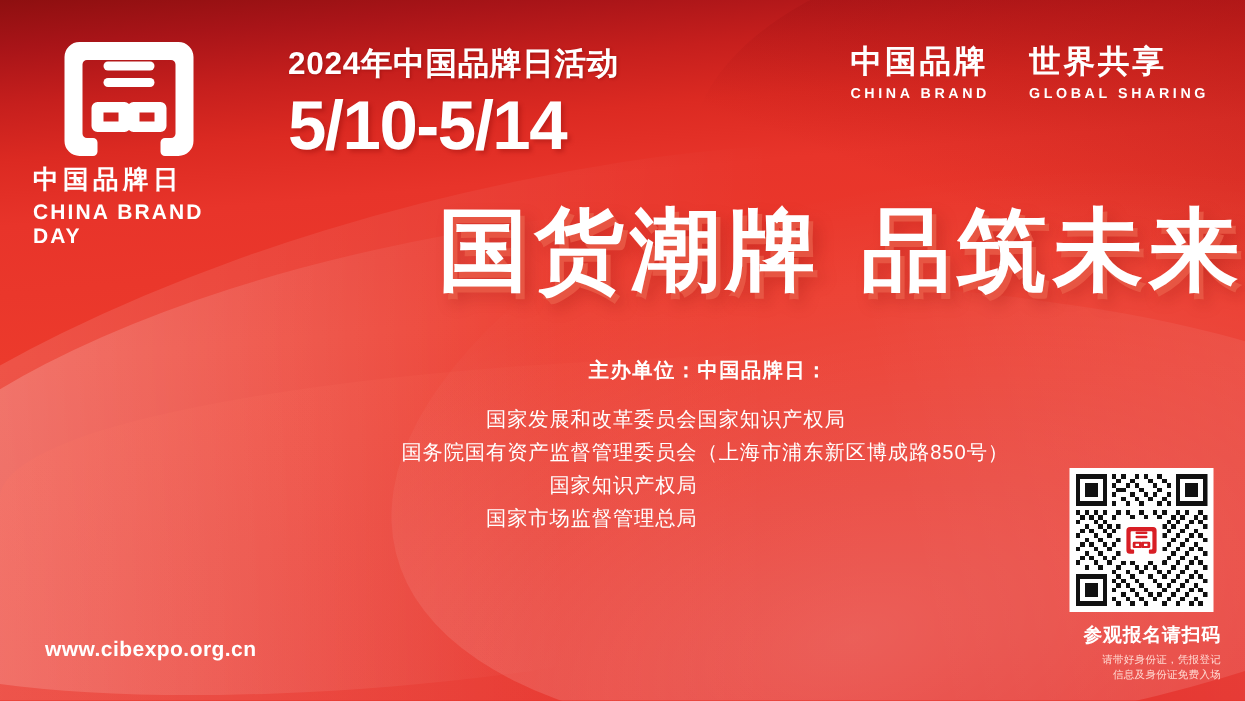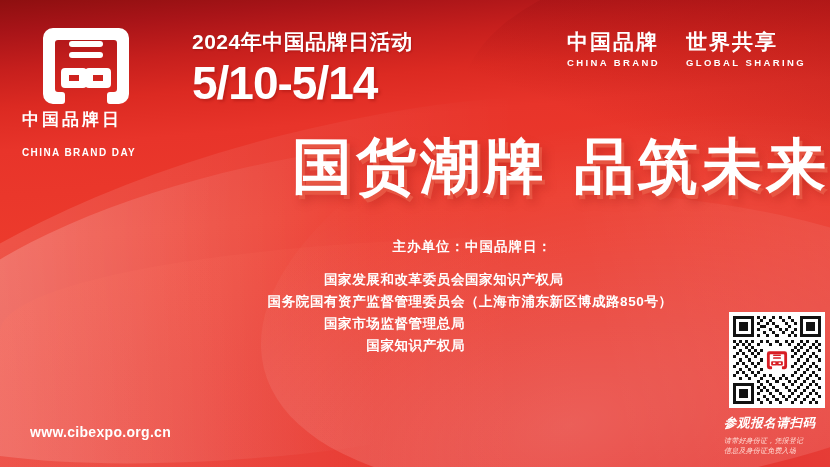--- a/index.html
+++ b/index.html
@@ -60,21 +60,21 @@
 
   
   .logo{position:absolute;left:22px;top:24px;width:128px;text-align:left;}
   .logo-mark{position:relative;width:94px;height:82px;margin:0 auto;}
   .logo-mark svg{display:block;width:94px;height:82px;}
   .logo-cn{
     margin-top:5px;font-size:17px;font-weight:bold;color:#fff;
     letter-spacing:3px;line-height:1.1;
   }
   .logo-en{
-    margin-top:17px;font-size:10px;font-weight:bold;color:#fff;
+    margin-top:3px;font-size:14px;font-weight:bold;color:#fff;
     letter-spacing:1.4px;
   }
 
   
   .datewrap{position:absolute;left:192px;top:28px;}
   .date-cn{
     font-size:21px;font-weight:bold;color:#fff;letter-spacing:.5px;
     text-shadow:1px 1px 2px rgba(120,0,0,.35);
   }
   .date-range{
@@ -101,37 +101,37 @@
   
   .info{position:absolute;left:190px;top:238px;display:flex;}
   .col-a{width:275px;text-align:right;}
   .col-b{width:300px;}
   .info-label{
     font-size:13.5px;font-weight:bold;color:#fff;letter-spacing:1px;
     margin-bottom:13px;
   }
   .info-line{
     font-size:13.5px;color:#fff;letter-spacing:.6px;line-height:1.62;
-    font-weight:700;
+    font-weight:400;
   }
 
   
   .tagline{
     position:absolute;left:190px;top:378px;
     font-size:19px;color:#fdf3f1;line-height:1.55;letter-spacing:.2px;
   }
 
   
   .url{
     position:absolute;left:30px;top:424px;
     font-size:14px;font-weight:bold;color:#fff;letter-spacing:.3px;
   }
 
   
-  .qrblock{position:absolute;left:724px;top:312px;width:106px;text-align:left;font-style:italic;}
+  .qrblock{position:absolute;left:708px;top:312px;width:106px;text-align:right;}
   .qr{
     width:96px;height:96px;margin:0 auto;background:#fff;
     padding:4px;box-sizing:border-box;position:relative;
   }
   .qr svg{display:block;width:88px;height:88px;}
   .qr-center{
     position:absolute;left:50%;top:50%;transform:translate(-50%,-50%);
     width:28px;height:28px;background:#fff;display:flex;
     align-items:center;justify-content:center;
   }
@@ -189,22 +189,22 @@
 
   <div class="headline">
     <span>国货潮牌</span><span class="gap"></span><span>品筑未来</span>
   </div>
 
   <div class="info">
     <div class="col-a">
       <div class="info-label">主办单位：</div>
       <div class="info-line">国家发展和改革委员会</div>
       <div class="info-line">国务院国有资产监督管理委员会</div>
+      <div class="info-line">国家知识产权局</div>
       <div class="info-line">国家市场监督管理总局</div>
-      <div class="info-line">国家知识产权局</div>
     </div>
     <div class="col-b">
       <div class="info-label">中国品牌日：</div>
       <div class="info-line">国家知识产权局</div>
       <div class="info-line">（上海市浦东新区博成路850号）</div>
     </div>
   </div>
 
 
   <div class="url">www.cibexpo.org.cn</div>

